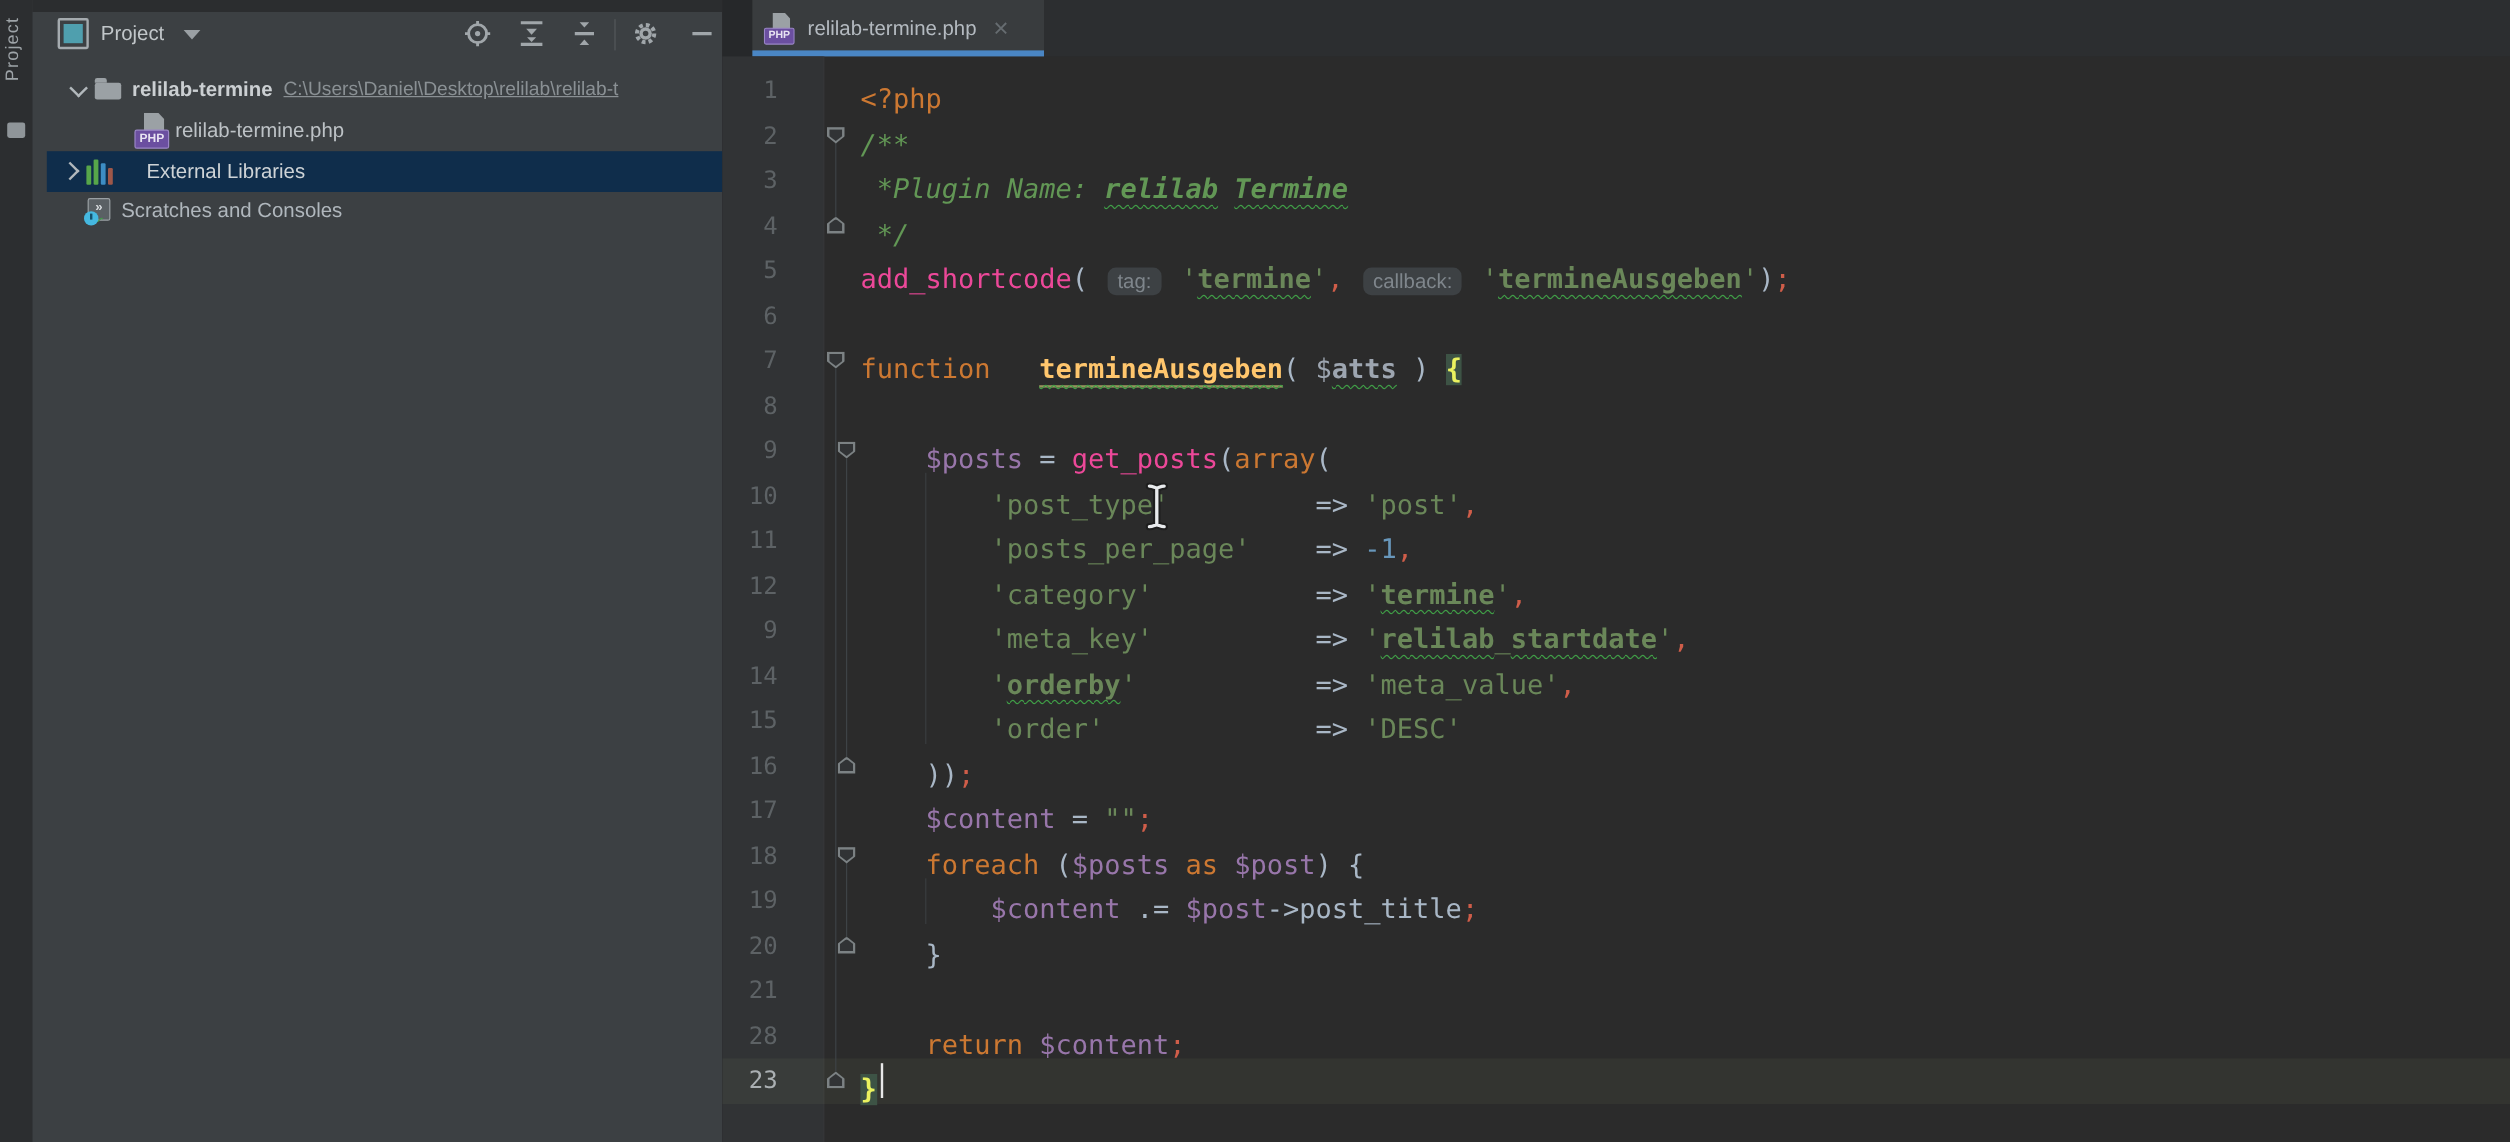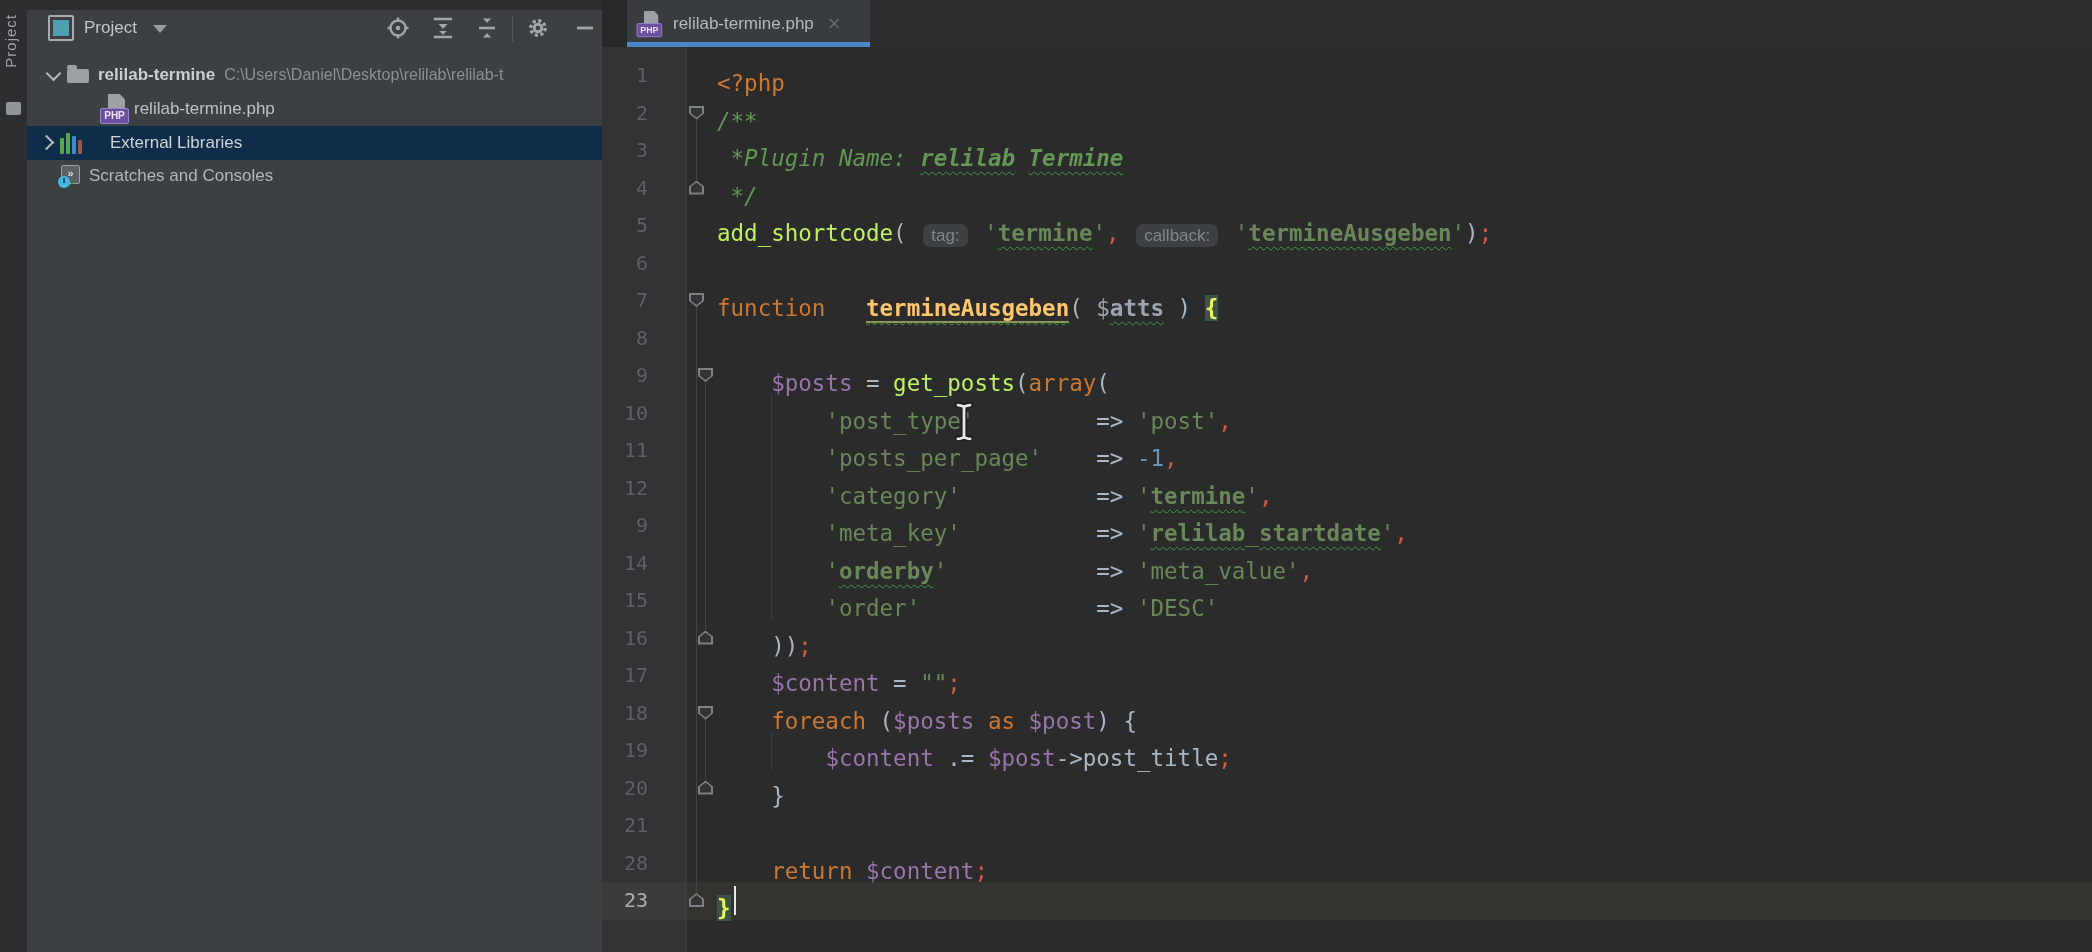--- a/index.html
+++ b/index.html
@@ -15,24 +15,24 @@
   .panel-topband{position:absolute;left:0;top:0;width:575px;height:10px;background:#2b2d2f;}
   .panel-header{position:absolute;left:0;top:10px;width:575px;height:38px;}
   .proj-ico{position:absolute;left:21px;top:5px;width:22px;height:22px;border:2px solid #a5abaf;border-radius:2px;background:#3c4043;}
   .proj-ico i{position:absolute;inset:3px;background:#4f9fae;display:block;}
   .panel-title{position:absolute;left:57px;top:8px;color:#c1c6c9;font-size:17px;}
   .caret-down{position:absolute;left:126px;top:15px;width:0;height:0;border-left:7px solid transparent;
       border-right:7px solid transparent;border-top:8px solid #9aa0a4;}
   .hdr-ico{position:absolute;top:3px;width:30px;height:30px;display:flex;align-items:center;justify-content:center;}
   .hdr-sep{position:absolute;left:485px;top:6px;width:1px;height:26px;background:#55595c;}
   
-  .tree-row{position:absolute;left:0;width:575px;height:34px;display:flex;align-items:center;}
+  .tree-row{position:absolute;left:12px;width:575px;height:34px;display:flex;align-items:center;}
   .tree-row .lbl{font-size:17px;color:#bdc2c6;white-space:nowrap;}
   .tree-row .lbl-bold{font-size:17px;font-weight:bold;color:#cbcfd2;white-space:nowrap;}
-  .tree-row .path{font-size:16px;color:#8a9094;white-space:nowrap;overflow:hidden;margin-left:9px;flex:1;}
+  .tree-row .path{font-size:16px;color:#8a9094;white-space:nowrap;overflow:hidden;margin-left:9px;flex:1;text-decoration:underline;}
   .row-sel{background:#0f2d4b;}
   .chev{width:9px;height:9px;border-right:2px solid #b2b8bc;border-bottom:2px solid #b2b8bc;display:inline-block;flex:none;}
   .chev.down{transform:rotate(45deg);margin:-4px 8px 0 7px;}
   .chev.right{transform:rotate(-45deg);margin:0 8px 0 4px;}
   .folder{width:22px;height:14px;background:#9ba1a5;border-radius:2px;position:relative;margin:2px 9px 0 0;flex:none;}
   .folder:before{content:"";position:absolute;left:0;top:-4px;width:10px;height:4px;background:#9ba1a5;border-radius:2px 2px 0 0;}
   .phpfile{width:27px;height:30px;position:relative;margin-right:7px;flex:none;}
   .phpfile .page{position:absolute;right:2px;top:0;width:17px;height:18px;background:#9ba1a5;
       clip-path:polygon(0 0,70% 0,100% 30%,100% 100%,0 100%);}
   .phpfile .chip{position:absolute;left:0;bottom:0;width:27px;height:14px;background:#6b4fa0;border:1px solid #9a86c6;
@@ -57,21 +57,21 @@
   .gutter-sep{position:absolute;left:686px;top:47px;width:1px;height:905px;background:#37393b;}
   .cur-line{position:absolute;left:602px;top:882px;width:1490px;height:38px;background:rgba(205,215,140,0.055);}
   .gutter-nums{position:absolute;left:602px;top:57px;width:46px;}
   .gutter-nums div{height:37.5px;line-height:37.5px;text-align:right;color:#5d6265;
       font-family:"DejaVu Sans Mono",monospace;font-size:20px;}
   .gutter-nums div.cur{color:#abb0b3;}
   .code-area{position:absolute;left:717px;top:65px;}
   .code-line{white-space:pre;height:37.5px;line-height:37.5px;
       font-family:"DejaVu Sans Mono",monospace;font-size:22.5px;color:#a9b7c6;}
   .tk-kw{color:#cc7832;} .tk-str{color:#6a8759;} .tk-com{color:#629755;font-style:italic;}
-  .tk-var{color:#9876aa;} .tk-param{color:#9da5b0;} .tk-fn{color:#bef264;}
+  .tk-var{color:#9876aa;} .tk-param{color:#9da5b0;} .tk-fn{color:#ec4899;}
   .tk-decl{color:#ffc66d;border-bottom:2px solid #97935d;}
   .tk-num{color:#6897bb;} .tk-pun{color:#a9b7c6;} .tk-sep{color:#cf5d49;} .tk-plain{color:#a9b7c6;}
   .tk-brace{color:#eaf25f;background:#3d5345;font-weight:bold;}
   .sq{text-decoration:underline wavy #3f9e46;text-decoration-thickness:1px;text-underline-offset:5px;font-weight:bold;}
   .tk-hint{font-family:"Liberation Sans",sans-serif;font-size:17px;color:#7f868c;background:#3d4144;
       border-radius:7px;padding:2px 8px;margin:0 3px;}
   .vline{position:absolute;width:1px;background:#3e4346;}
   .iguide{position:absolute;width:1px;background:#3a3e40;}
   .fold{position:absolute;width:15px;height:14px;}
   .fold i{position:absolute;display:block;}

